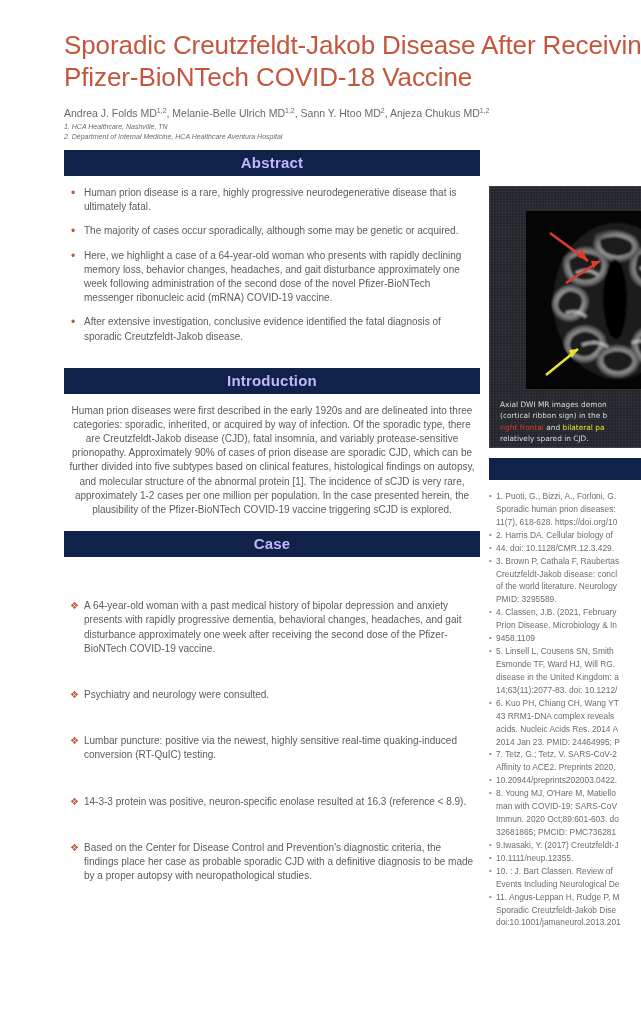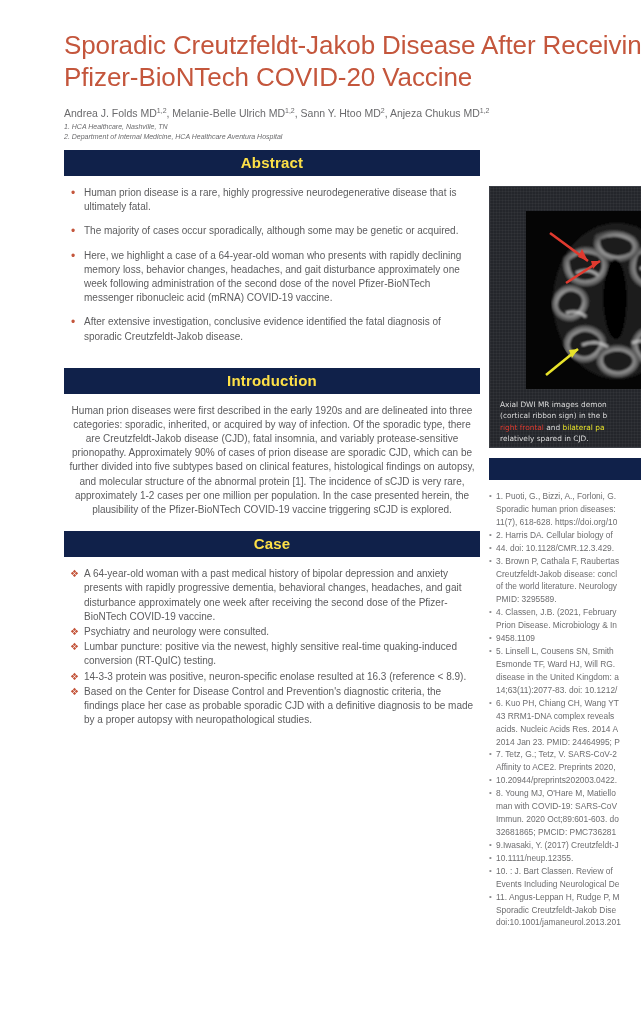--- a/index.html
+++ b/index.html
@@ -65,21 +65,21 @@
   .col-right {
     position: absolute;
     left: 489px;
     top: 186px;
     width: 230px;
   }
 
   
   .sect-bar {
     background: #10214a;
-    color: #fde047;
+    color: #c4b5fd;
     text-align: center;
     font-size: 15px;
     font-weight: bold;
     padding: 4px 0 5px 0;
     letter-spacing: 0.2px;
     border-bottom: 2px solid #ffffff;
   }
   .sect-bar.right-bar {
     height: 13px;
     padding: 4px 0 5px 0;
@@ -114,20 +114,21 @@
   }
   ul.dlist {
     list-style: none;
     margin: 0;
     padding: 0;
   }
   ul.dlist > li {
     position: relative;
     padding-left: 16px;
     margin-bottom: 1px;
+    margin-top: 32px;
   }
   ul.dlist > li::before {
     content: "\2756";
     position: absolute;
     left: 2px;
     top: 0px;
     color: #c4563c;
     font-size: 10px;
   }
   .para {
@@ -208,21 +209,21 @@
   }
 </style>
 <style>.ref-cont::before{content:"" !important;}</style></head>
 <body>
 
 <div class="poster">
 
   <div class="header">
     <div class="poster-title">
       <span>Sporadic Creutzfeldt-Jakob Disease After Receiving t</span>
-      <span class="line2">Pfizer-BioNTech COVID-20 Vaccine</span>
+      <span class="line2">Pfizer-BioNTech COVID-18 Vaccine</span>
     </div>
     <div class="authors">
       <span>Andrea J. Folds MD<sup>1,2</sup>, Melanie-Belle Ulrich MD<sup>1,2</sup>, Sann Y. Htoo MD<sup>2</sup>, Anjeza Chukus MD<sup>1,2</sup></span>
     </div>
     <div class="affiliations">
       <div>1. HCA Healthcare, Nashville, TN</div>
       <div>2. Department of Internal Medicine, HCA Healthcare Aventura Hospital</div>
     </div>
   </div>
 

